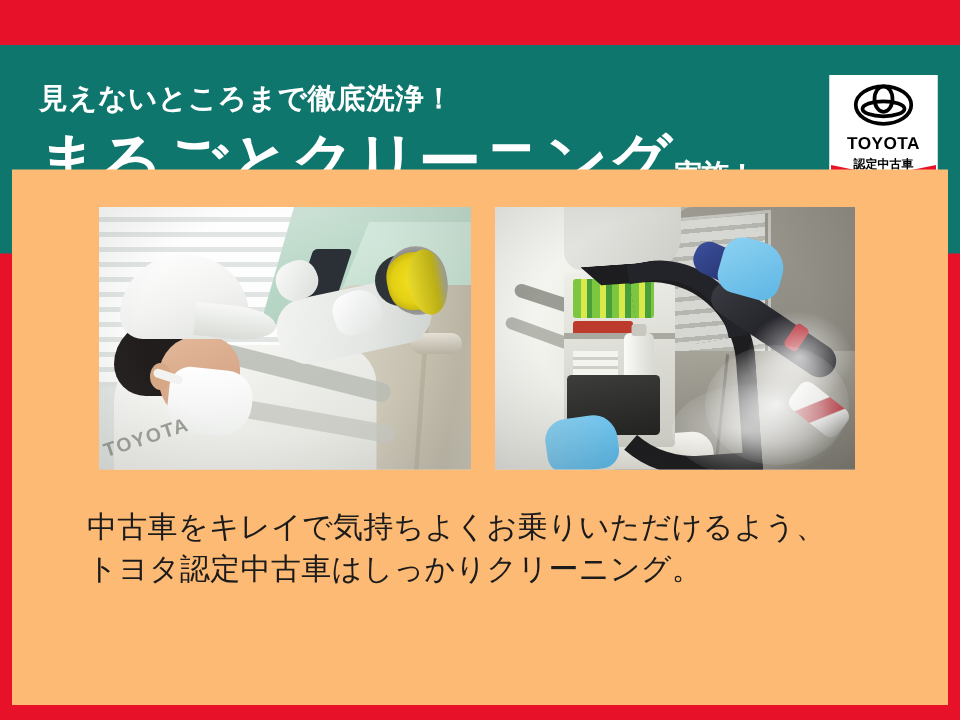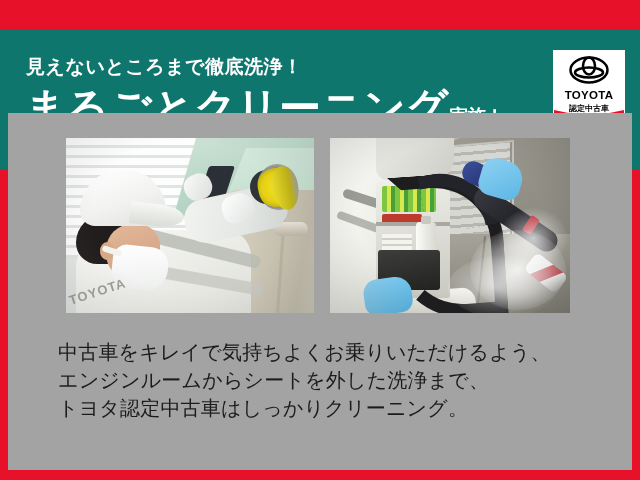--- a/index.html
+++ b/index.html
@@ -99,21 +99,21 @@
     width:100%; height:17px;
     background:#e8112a;
     clip-path:polygon(0 0, 50% 42%, 100% 0, 100% 100%, 0 100%);
   }
 
   
   .card {
     position:absolute;
     left:8px; top:113px;
     width:624px; height:357px;
-    background:#a3a3a3;
+    background:#fdba74;
   }
 
   
   .photos {
     position:absolute;
     left:58px; top:25px;
     width:504px; height:175px;
   }
   .photo {
     position:absolute;
@@ -551,18 +551,17 @@
           <div class="r-steam2"></div>
           <div class="r-steam3"></div>
           <div class="r-vignette"></div>
         </div>
       </div>
 
     </div>
 
     <div class="copy">
       <div class="copy-line">中古車をキレイで気持ちよくお乗りいただけるよう、</div>
-      <div class="copy-line">エンジンルームからシートを外した洗浄まで、</div>
       <div class="copy-line">トヨタ認定中古車はしっかりクリーニング。</div>
     </div>
 
   </div>
 </div>
 
 </body></html>

